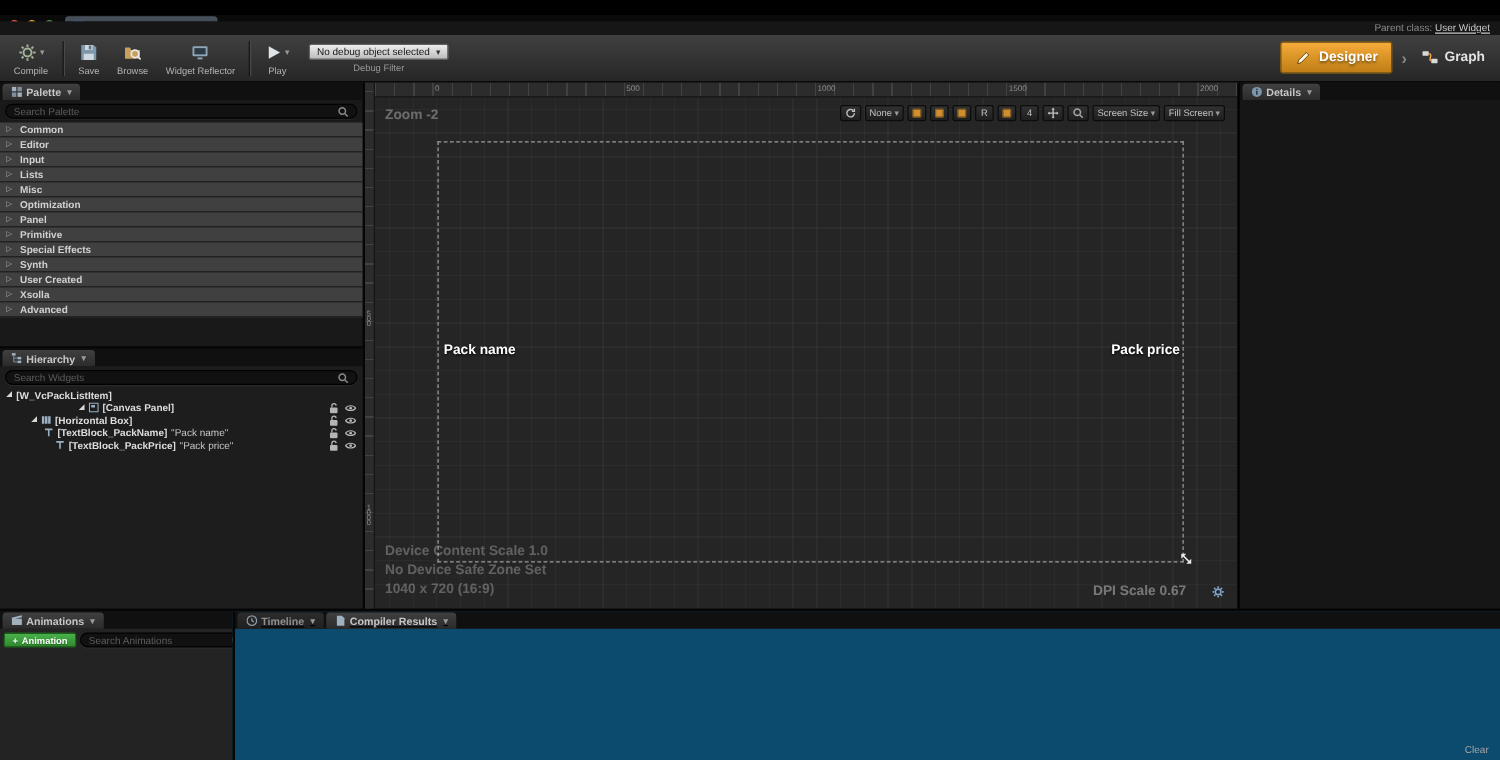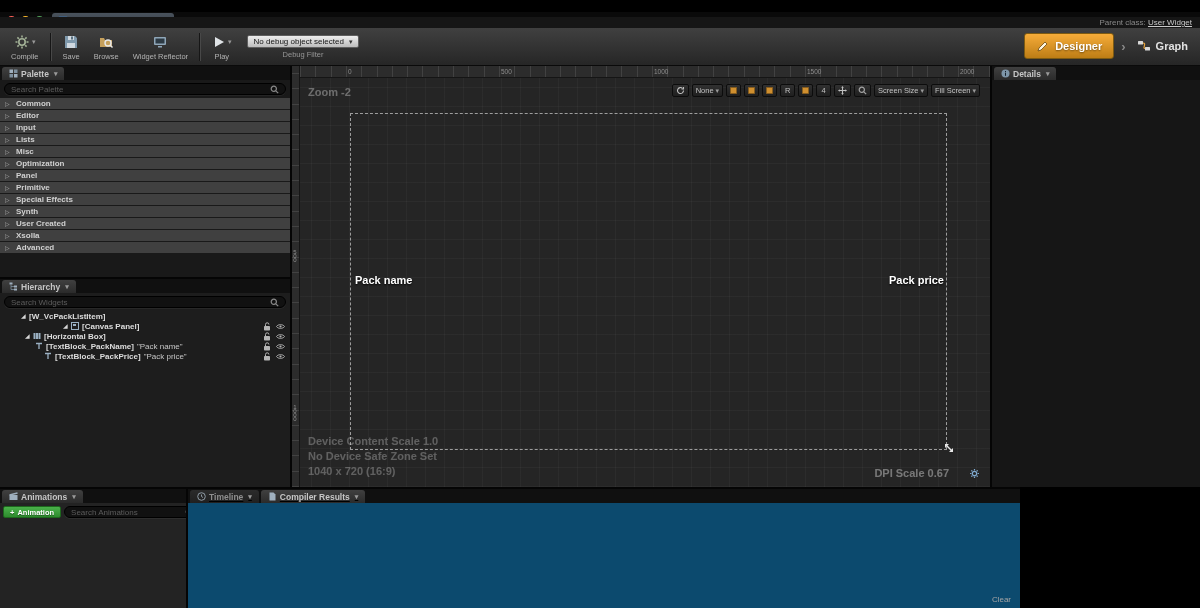--- a/index.html
+++ b/index.html
@@ -87,21 +87,21 @@
   .design-rect { position:absolute; left:58px; top:47px; width:597px; height:337px; border:1px dashed rgba(255,255,255,.55); }
   .pack-name { position:absolute; left:4px; top:160px; font-size:11px; font-weight:bold; color:#fff; text-shadow:0 1px 2px #000; }
   .pack-price { position:absolute; right:2px; top:160px; font-size:11px; font-weight:bold; color:#fff; text-shadow:0 1px 2px #000; }
   .resize-handle { position:absolute; right:-9px; bottom:-9px; }
   .canvas-info { position:absolute; left:16px; bottom:8px; font-size:11px; font-weight:bold; color:rgba(255,255,255,.27); line-height:15px; }
   .dpi { position:absolute; right:10px; bottom:8px; display:flex; align-items:center; gap:20px;
     font-size:11px; font-weight:bold; color:rgba(255,255,255,.38); }
   
   .details-panel { position:absolute; left:990px; top:66px; width:210px; height:421px; background:#161616; border-left:2px solid #050505; }
   
-  .bottom-area { position:absolute; left:0; top:487px; width:1020px; height:121px; background:#141414; border-top:2px solid #050505; }
+  .bottom-area { position:absolute; left:0; top:487px; width:1200px; height:121px; background:#141414; border-top:2px solid #050505; }
   .anim-panel { position:absolute; left:0; top:0; width:186px; height:119px; background:#232323; }
   .anim-controls { display:flex; align-items:center; gap:3px; padding:3px 3px 0 3px; }
   .add-anim-btn { height:12px; background:linear-gradient(#4ab14a,#2e8b2e); border:1px solid #1d671d; border-radius:2px;
     color:#fff; font-size:7.5px; font-weight:bold; display:flex; align-items:center; gap:3px; padding:0 6px; cursor:pointer; white-space:nowrap;
     text-shadow:0 1px 1px rgba(0,0,0,.4); }
   .anim-search { flex:1; margin:0; }
   .timeline-panel { position:absolute; left:186px; top:0; right:0; height:119px; border-left:2px solid #050505; background:#0c4a6e;text-decoration:underline; }
   .clear-btn { position:absolute; right:9px; bottom:4px; font-size:8px; color:#a5a5a5; cursor:pointer; }
 </style>
 </head>
@@ -306,21 +306,21 @@
         </div>
       </div>
       <div class="search-box">
         <input placeholder="Search Widgets" style="">
         <svg width="9" height="9" viewBox="0 0 9 9">
             <circle cx="3.8" cy="3.8" r="2.6" fill="none" stroke="#8a8a8a" stroke-width="1.2"></circle>
             <path d="M5.8 5.8L8.2 8.2" stroke="#8a8a8a" stroke-width="1.2"></path>
           </svg>
       </div>
       <div class="tree">
-        <div class="tree-row" style="padding-left:21px;">
+        <div class="tree-row" style="padding-left:5px;">
           <span class="exp">◢</span>
           <span class="bold">[W_VcPackListItem]</span>
         </div>
         <div class="tree-row" style="padding-left:15px;margin-left:48px;">
           <span class="exp">◢</span>
           <span class="wicon">
               <svg width="8" height="8" viewBox="0 0 8 8">
                 <rect x="0.5" y="0.5" width="7" height="7" fill="none" stroke="#9ab0c2" stroke-width="1"></rect>
                 <rect x="2" y="2" width="3" height="2" fill="#9ab0c2"></rect>
               </svg>

